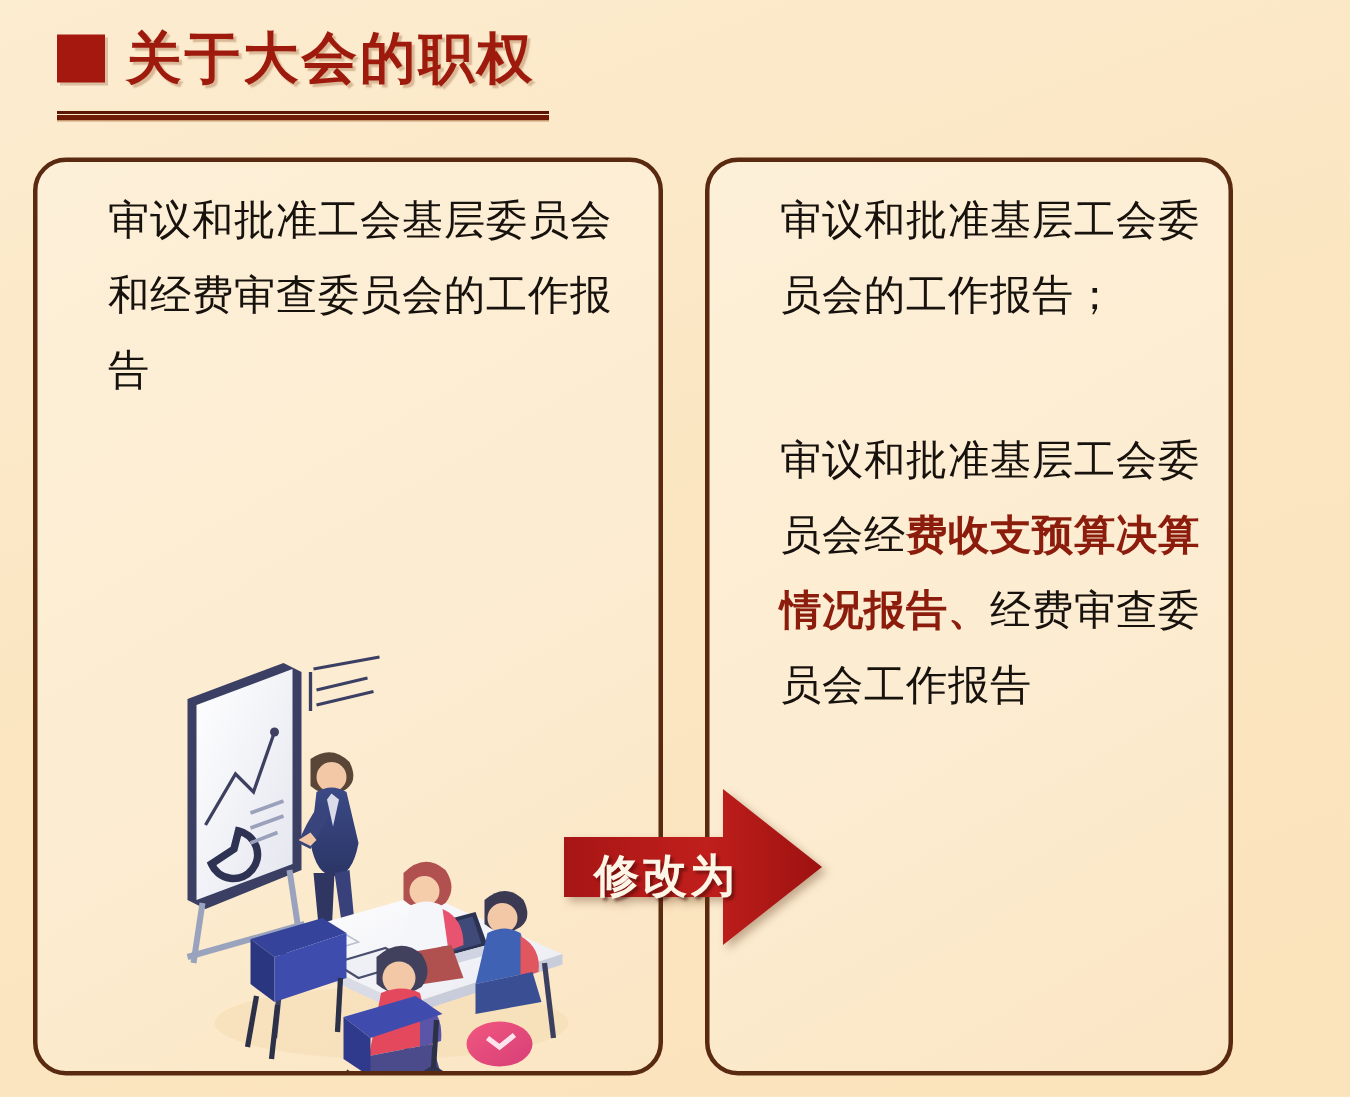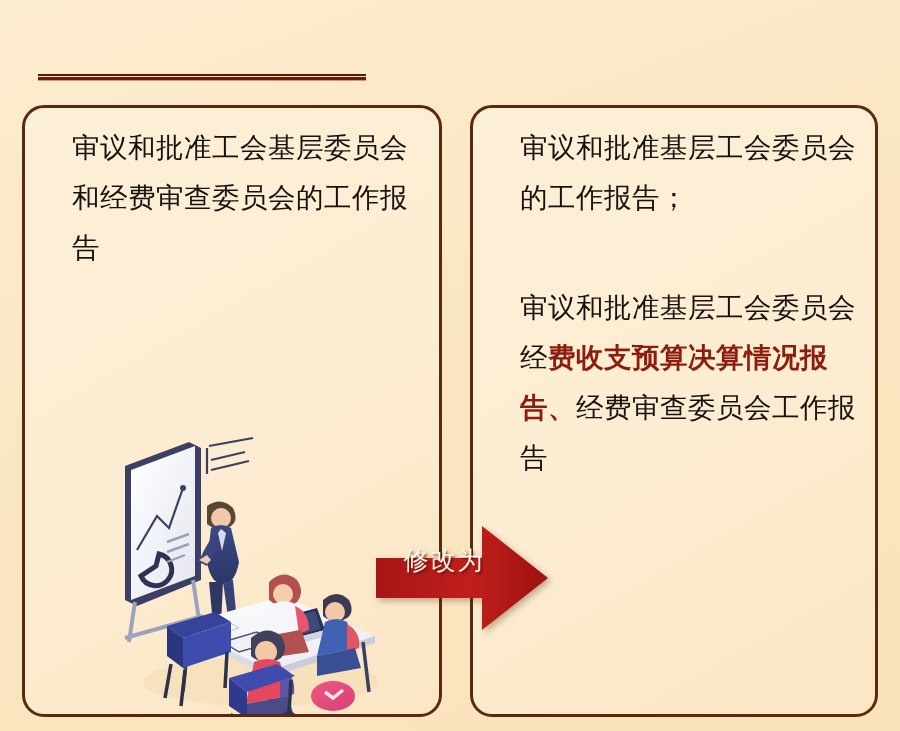--- a/index.html
+++ b/index.html
@@ -64,21 +64,21 @@
   
   .panel {
     position: absolute;
     background: linear-gradient(150deg, #fdf0d8 0%, #fcecd1 55%, #fbe6c4 100%);
     border: 3px solid #5a2a10;
     border-radius: 22px;
     box-sizing: border-box;
     overflow: hidden;
   }
   .panel-left  { left: 22px;  top: 105px; width: 420px; height: 612px; }
-  .panel-right { left: 470px; top: 105px; width: 408px; height: 612px; }
+  .panel-right { left: 470px; top: 105px; width: 352px; height: 612px; }
 
   .panel-text {
     position: absolute;
     left: 18px;
     right: 14px;
     font-size: 27.5px;
     line-height: 50px;
     color: #17120d;
     letter-spacing: 0.5px;
     font-family: "DejaVu Serif", "Liberation Serif", serif;
@@ -98,42 +98,46 @@
     left: 374px;
     top: 524px;
     width: 176px;
     height: 108px;
     z-index: 5;
     filter: drop-shadow(3px 3px 3px rgba(90,45,20,.35));
   }
   .arrow-label {
     position: absolute;
     left: 18px;
-    top: 20px;
+    top: 40px;
     width: 104px;
     text-align: center;
-    font-size: 25px;
-    font-weight: normal;
+    font-size: 30px;
+    font-weight: bold;
     color: #fdf6e6;
     letter-spacing: 2px;
     text-shadow: 2px 2px 2px rgba(70,10,5,.55);
     z-index: 6;
     pointer-events: none;
     font-family: "DejaVu Sans", "Liberation Sans", sans-serif;
   }
 
   
   .illus { position: absolute; }
   .illus-left  { left: 86px;  top: 322px; width: 280px; height: 290px; }
 </style>
 </head>
 <body>
 
 <div id="stage">
 
+  <div class="header">
+    <div class="title-square"></div>
+    <div class="title-text">关于大会的职权</div>
+  </div>
   <div class="title-rule"></div>
 
   <div class="panel panel-left">
     <div class="panel-text">审议和批准工会基层委员会和经费审查委员会的工作报告</div>
 
     <svg class="illus illus-left" viewBox="0 0 280 290">
       <defs>
         <linearGradient id="tableG" x1="0" y1="0" x2="1" y2="1">
           <stop offset="0" stop-color="#ffffff"></stop>
             <stop offset="1" stop-color="#e9eaf2"></stop>

